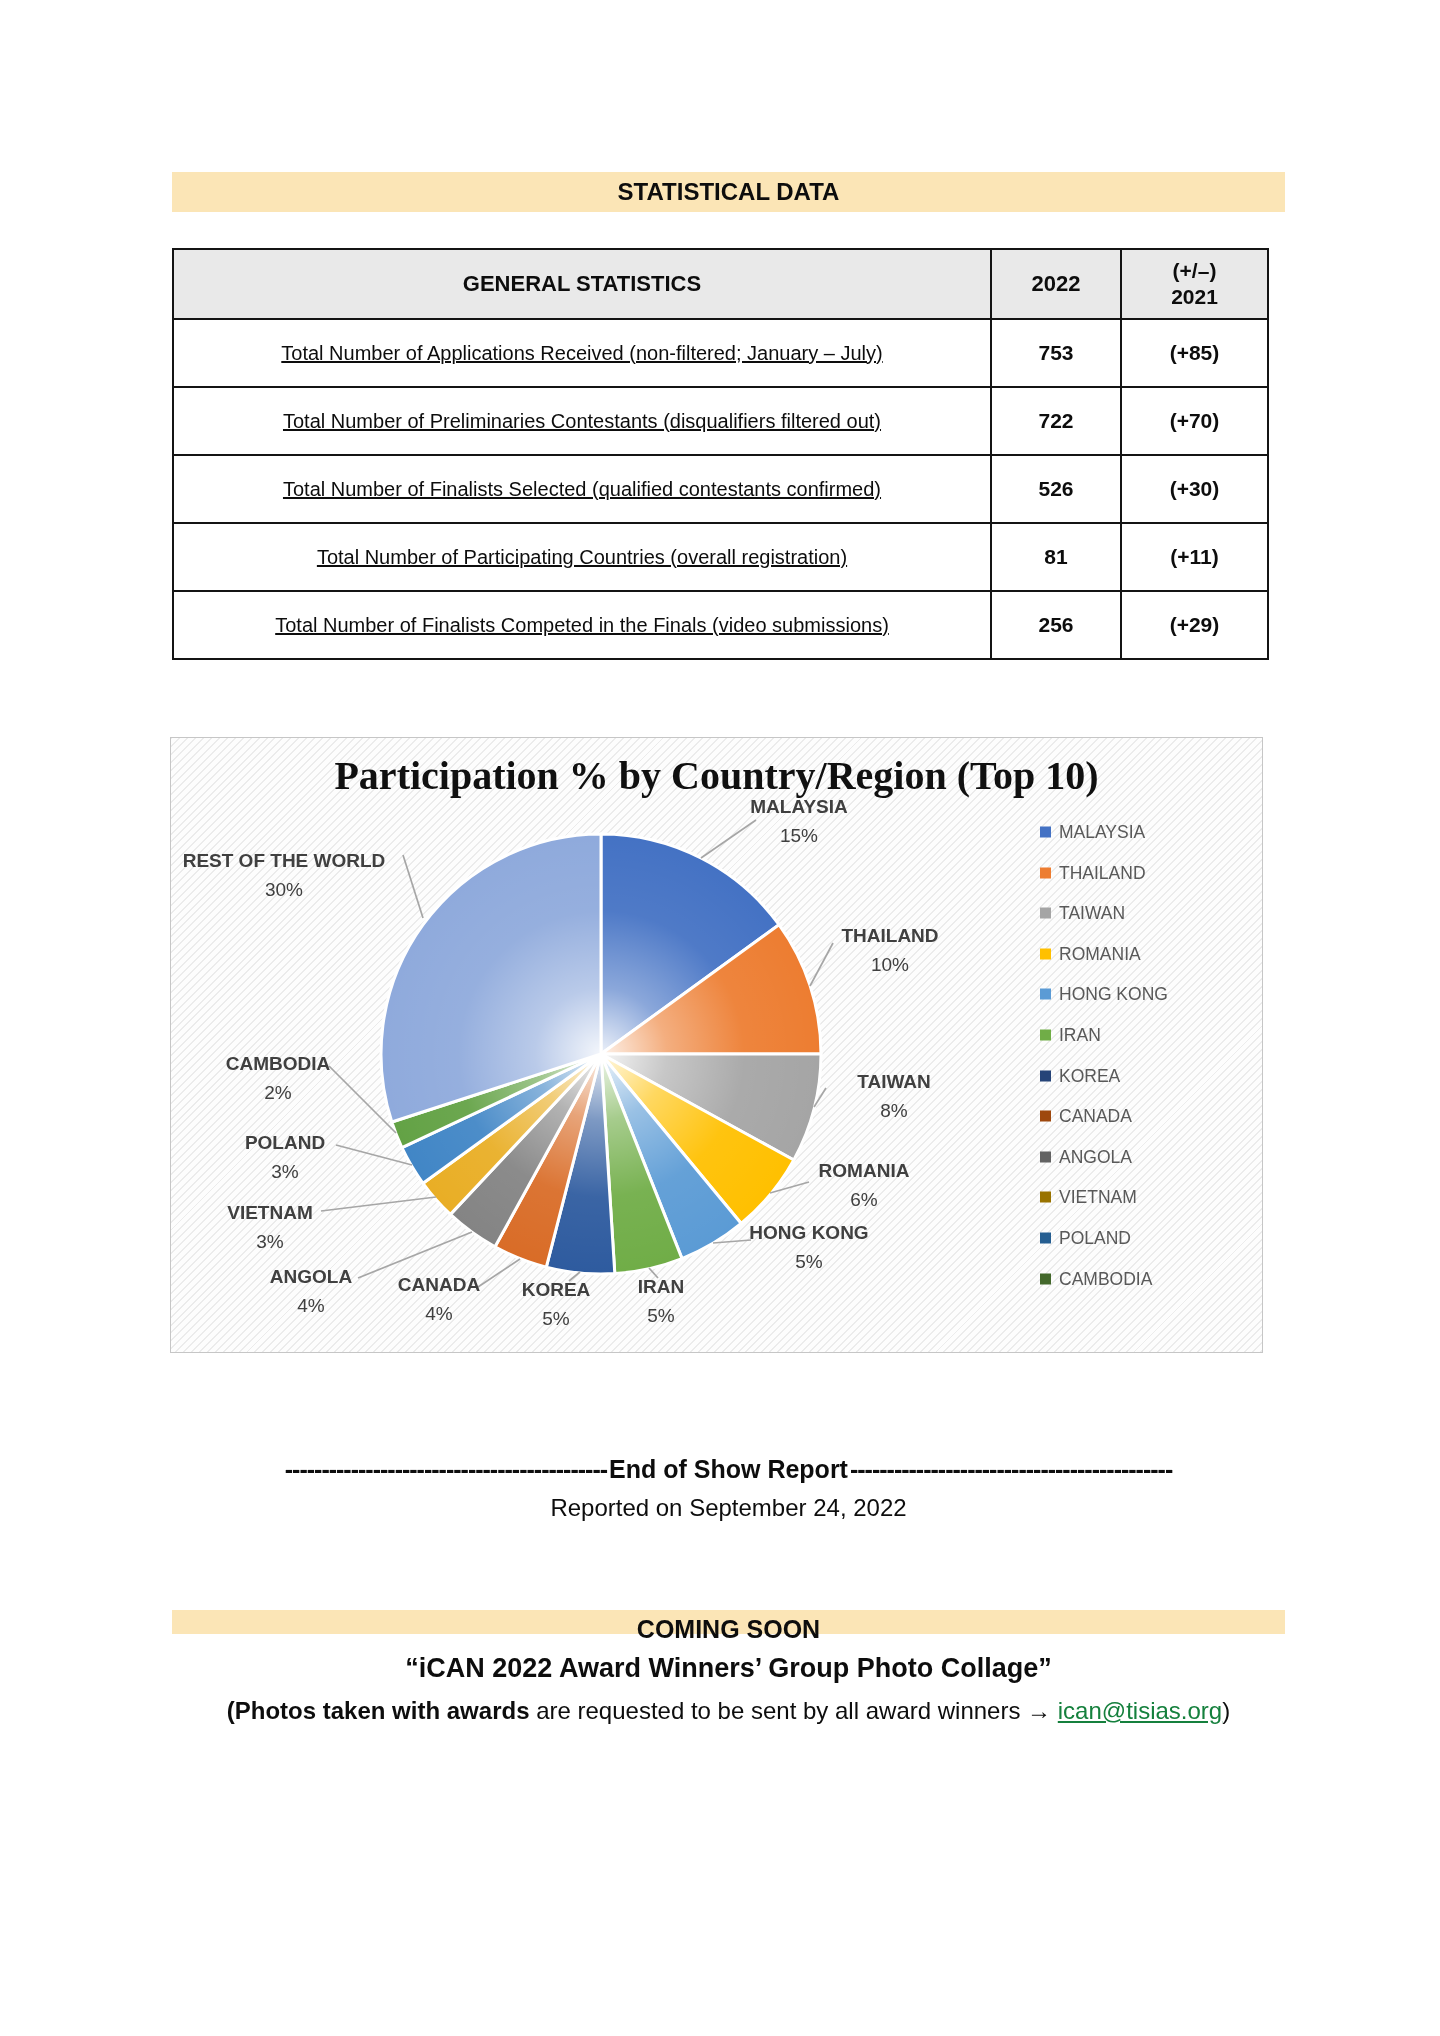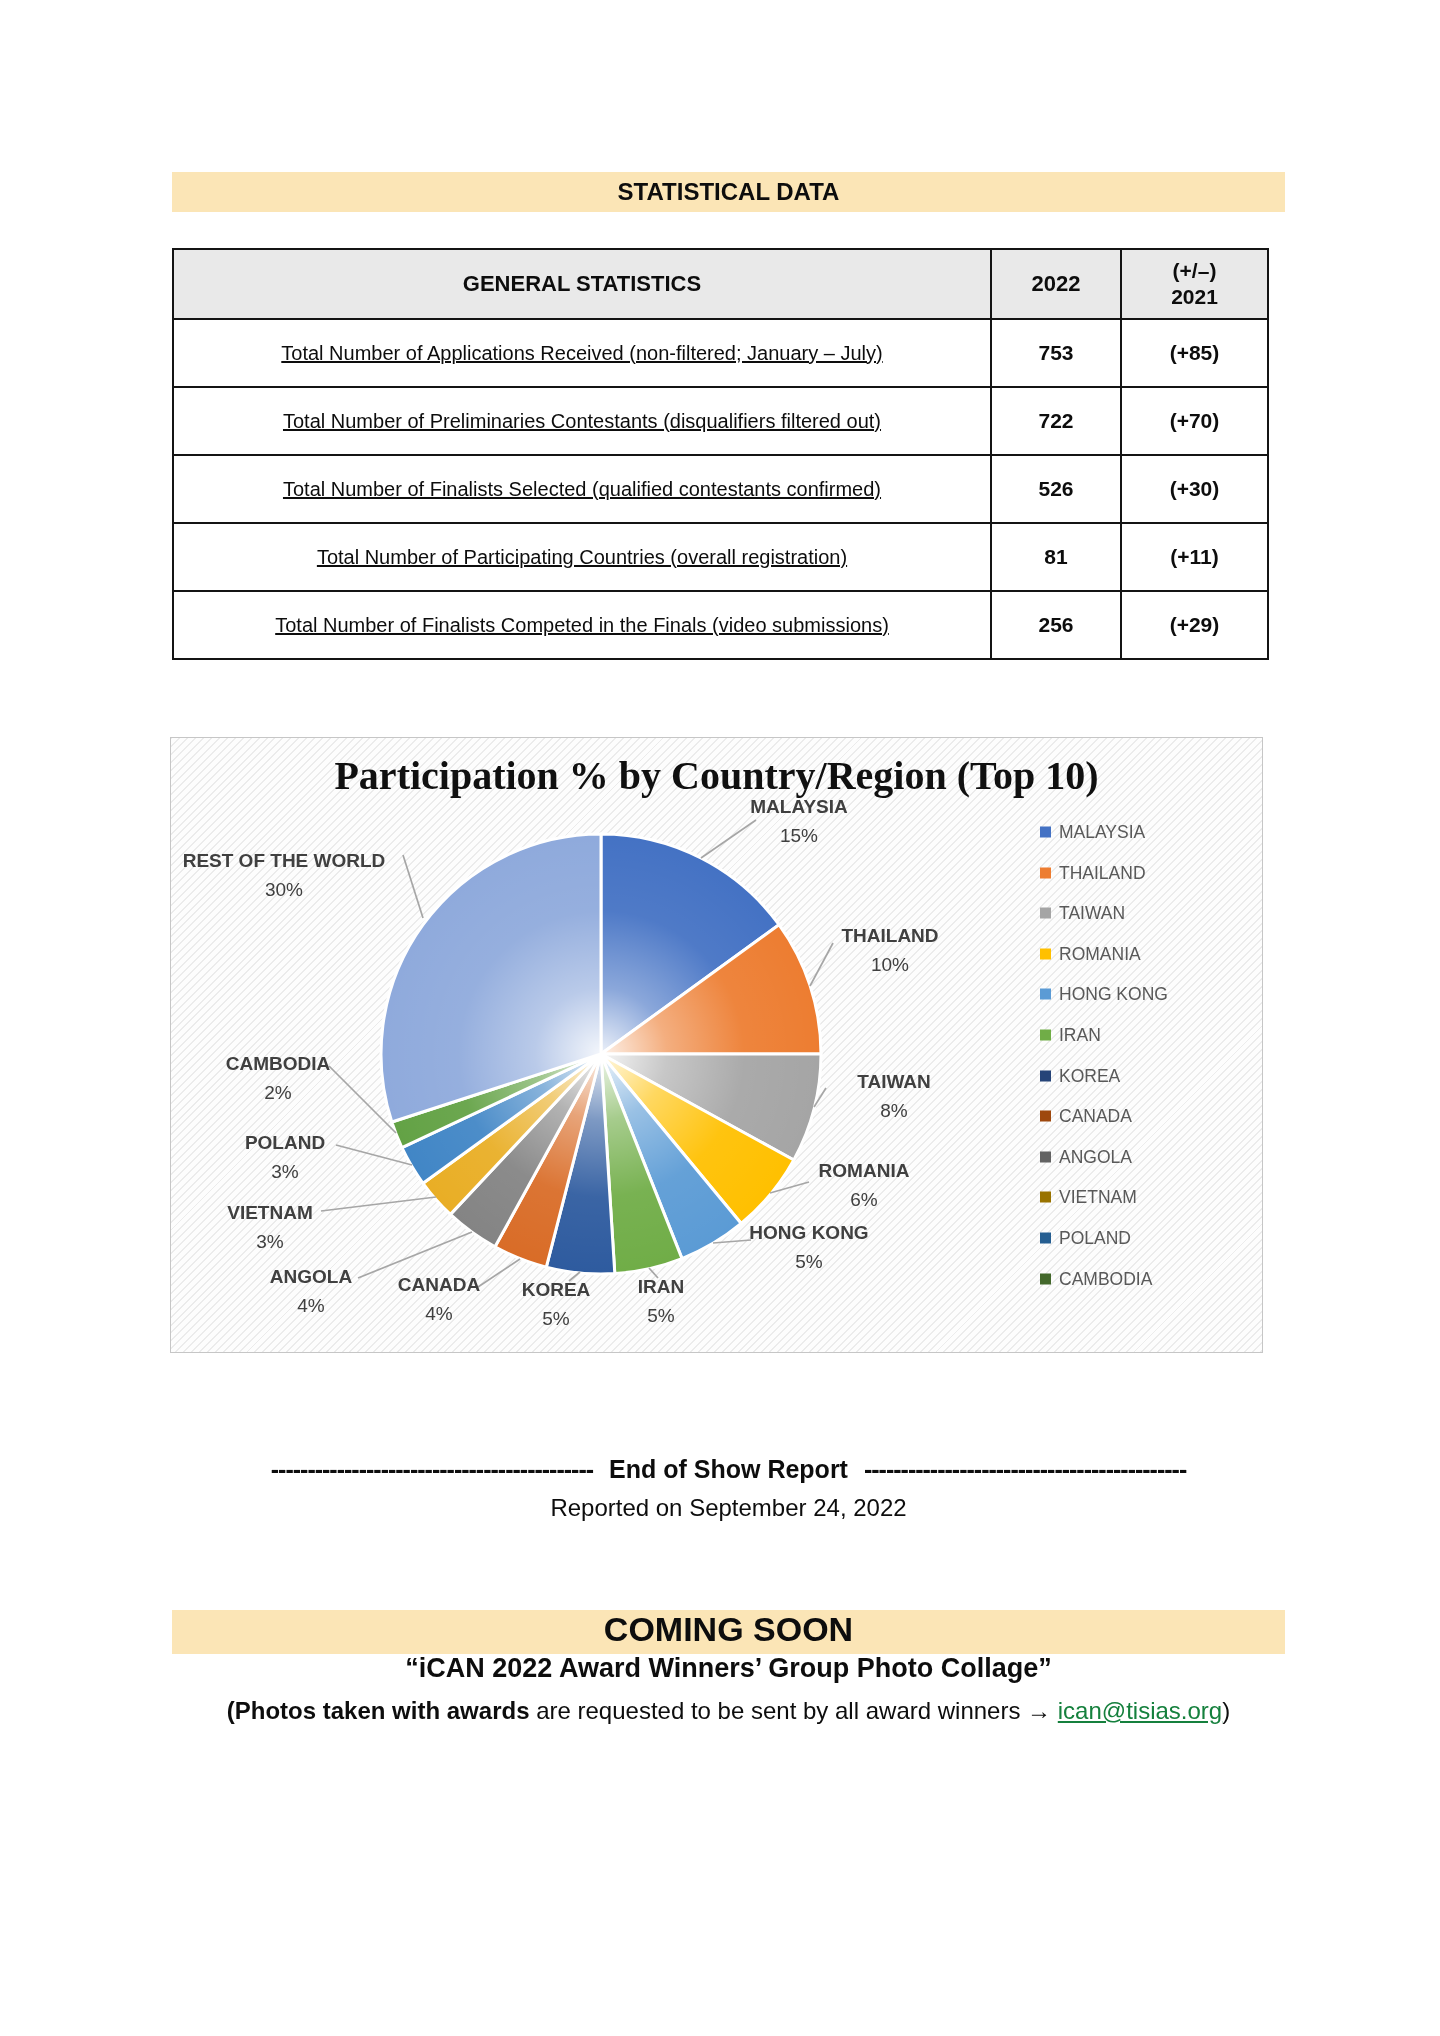--- a/index.html
+++ b/index.html
@@ -3,21 +3,21 @@
 <meta charset="utf-8">
 <style>
   * { margin:0; padding:0; box-sizing:border-box; }
   body { background:#ffffff; font-family:"Liberation Sans", sans-serif; }
   .page { position:relative; width:1440px; height:2036px; background:#ffffff; overflow:hidden; }
 
   
   .banner { position:absolute; left:172px; width:1113px; height:40px; background:#FBE5B6;
             text-align:center; line-height:40px; font-weight:bold; font-size:24px; color:#0d0d0d; }
   .banner.stat { top:172px; }
-  .banner.coming { top:1610px; height:44px; line-height:38px; font-size:34px; }
+  .banner.coming { top:1610px; height:24px; line-height:38px; font-size:25px; }
 
   
   .stat-table { position:absolute; left:172px; top:248px; width:1095px; border-collapse:collapse;
                 table-layout:fixed;border-radius:26px; }
   .stat-table th, .stat-table td { border:2px solid #141414; text-align:center; vertical-align:middle;
                 color:#0d0d0d; }
   .stat-table thead th { background:#E9E9E9; height:70px; font-size:22px; font-weight:bold; }
   .stat-table thead th.small-head { font-size:21px; line-height:26px; }
   .stat-table td { height:68px; background:#ffffff; }
   .c-desc { font-size:20px;text-decoration:underline; }
@@ -37,21 +37,21 @@
   .plabel .pname { font-weight:bold; }
   .legend { position:absolute; left:0; top:0; width:100%; height:100%; pointer-events:none; }
   .legend-item { position:absolute; transform:translateY(-50%); white-space:nowrap; }
   .legend-swatch { display:inline-block; width:11px; height:11px; margin-right:8px; vertical-align:middle; }
   .legend-label { display:inline-block; vertical-align:middle; font-size:17.5px; color:#595959; }
 
   
   .footer-wrap { position:absolute; left:172px; width:1113px; text-align:center; color:#0d0d0d; }
   .end-line { top:1455px; font-size:25px; font-weight:bold; }
   .end-line .dashes { letter-spacing:-1px; }
-  .end-line .mid { margin:0 16px; }
+  .end-line .mid { margin:0 2px; }
   .reported { top:1494px; font-size:24px; }
 
   .coming-heading { top:1653px; font-size:27px; font-weight:bold;text-align:center; }
   .coming-line { top:1697px; font-size:24px; }
   .coming-line2 { top:1732px; font-size:24px; }
   .bold { font-weight:bold; }
   a.doclink { color:#15803d; text-decoration:underline; }
 </style>
 </head>
 <body>

